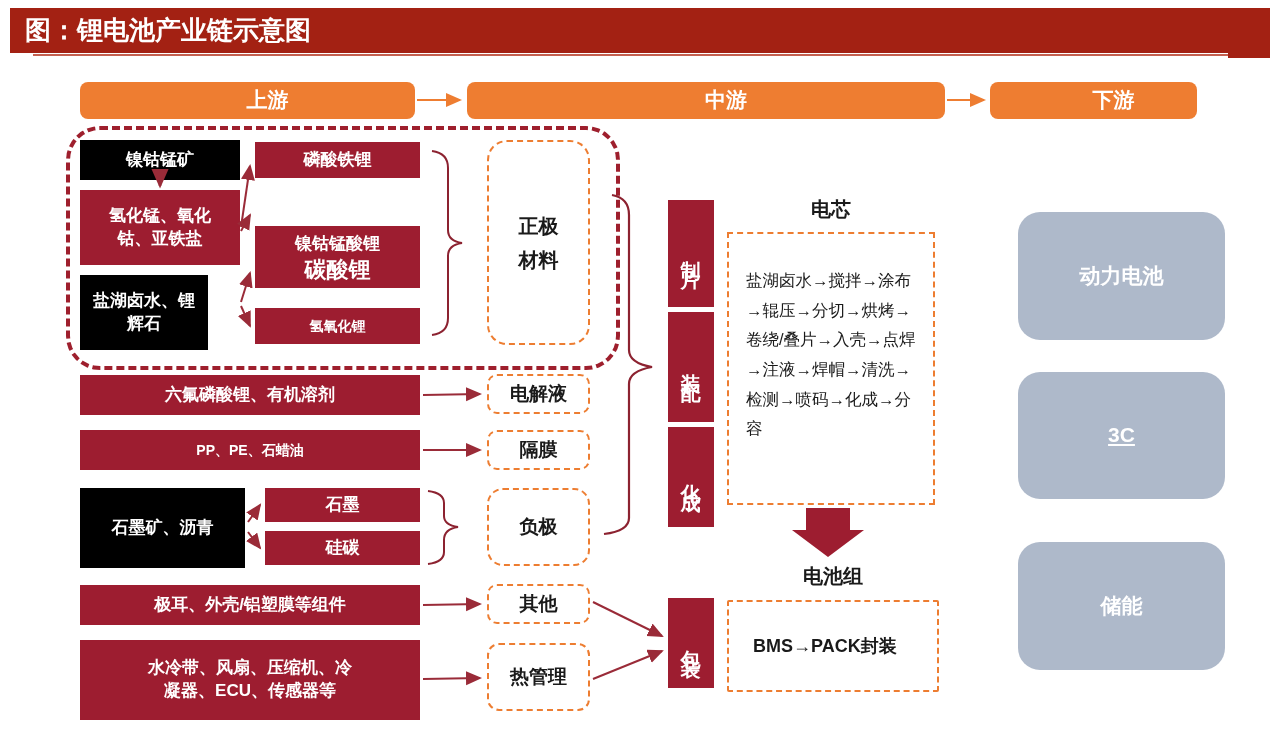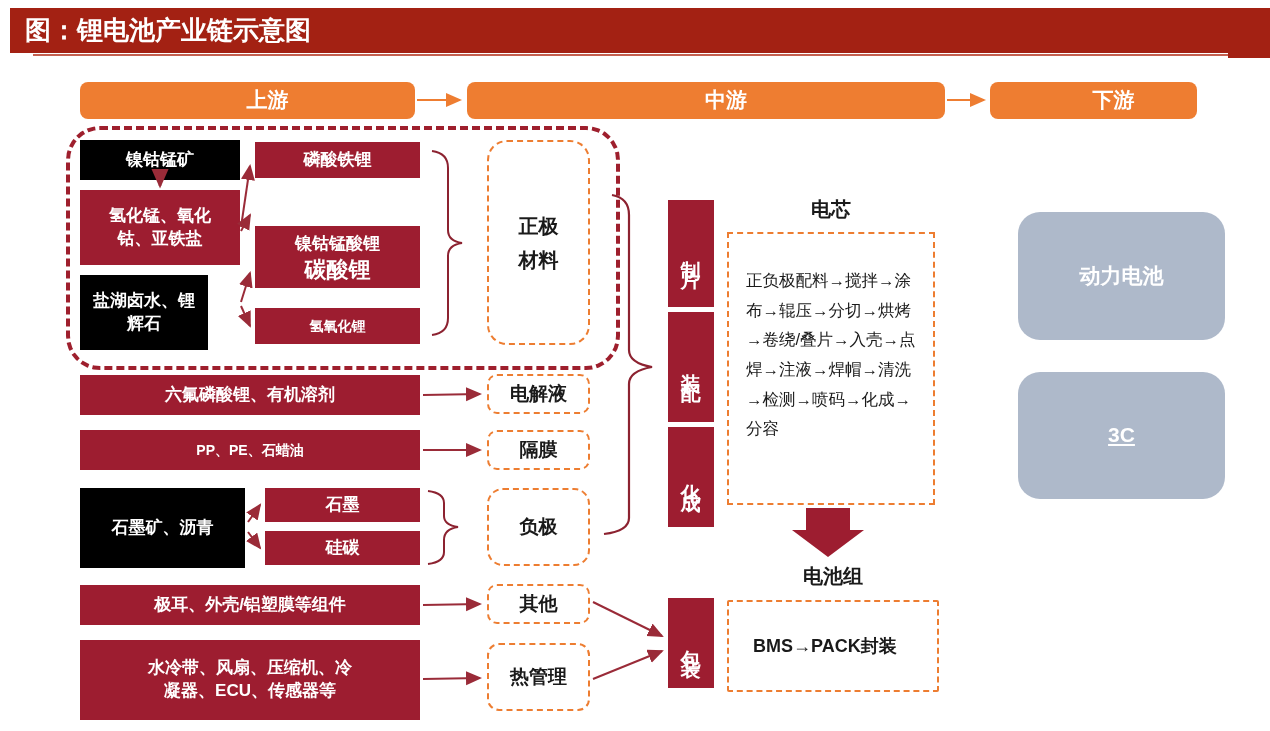--- a/index.html
+++ b/index.html
@@ -93,27 +93,28 @@
   <div class="box red" style="left:80px;top:640px;width:340px;height:80px;font-size:17px;">水冷带、风扇、压缩机、冷
 凝器、ECU、传感器等</div>
   <div class="box dashed" style="left:487px;top:643px;width:103px;height:68px;border-radius:12px;">热管理</div>
 
   <div class="box red vert" style="left:668px;top:200px;width:46px;height:107px;">制片</div>
   <div class="box red vert" style="left:668px;top:312px;width:46px;height:110px;">装配</div>
   <div class="box red vert" style="left:668px;top:427px;width:46px;height:100px;">化成</div>
   <div class="box red vert" style="left:668px;top:598px;width:46px;height:90px;">包装</div>
 
   <div class="section-title" style="left:727px;top:196px;width:208px;">电芯</div>
-  <div class="cell-text">正负极配料→搅拌→涂布→辊压→分切→烘烤→卷绕/叠片→入壳→点焊→注液→焊帽→清洗→检测→喷码→化成→分容</div>
+  <div class="cell-text">盐湖卤水→搅拌→涂布→辊压→分切→烘烤→卷绕/叠片→入壳→点焊→注液→焊帽→清洗→检测→喷码→化成→分容</div>
 
   <div class="section-title" style="left:727px;top:563px;width:212px;">电池组</div>
   <div class="box dashed" style="left:727px;top:600px;width:212px;height:92px;justify-content:flex-start;padding-left:24px;font-size:18px;border-radius:2px;">BMS→PACK封装</div>
 
   <div class="box gray" style="left:990px;top:212px;width:207px;height:128px;">动力电池</div>
   <div class="box gray" style="left:990px;top:372px;width:207px;height:127px;text-decoration:underline;">3C</div>
+  <div class="box gray" style="left:990px;top:542px;width:207px;height:128px;">储能</div>
 
   <svg class="overlay" width="1270" height="731" viewBox="0 0 1270 731">
     <defs>
       <marker id="ar" markerWidth="9" markerHeight="8" refX="7" refY="3.5" orient="auto">
         <path d="M0,0 L8,3.5 L0,7 Z" fill="#9A2B38"></path>
       </marker>
       <marker id="ao" markerWidth="9" markerHeight="8" refX="7" refY="3.5" orient="auto">
         <path d="M0,0 L8,3.5 L0,7 Z" fill="#EE7D31"></path>
       </marker>
     </defs>

